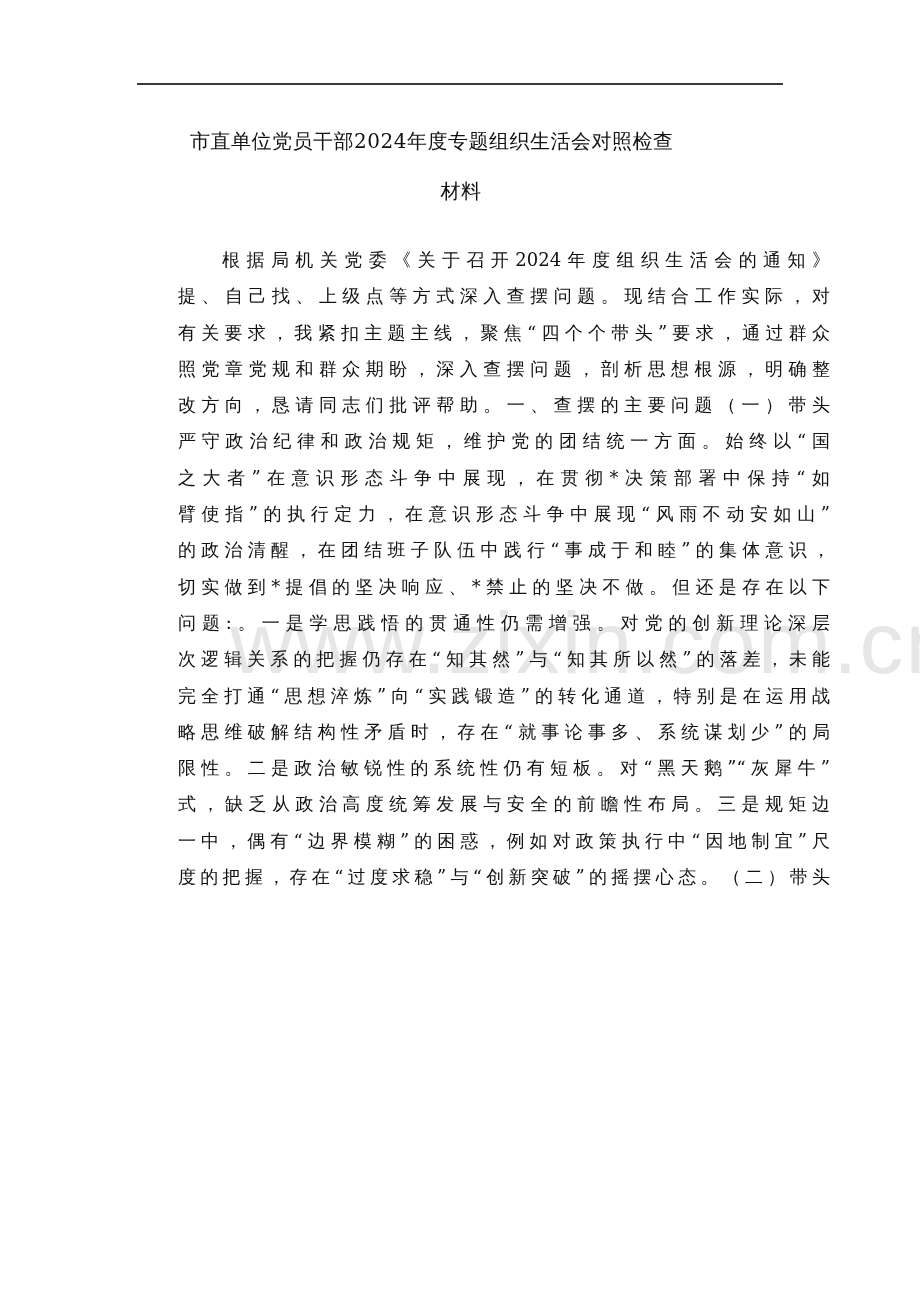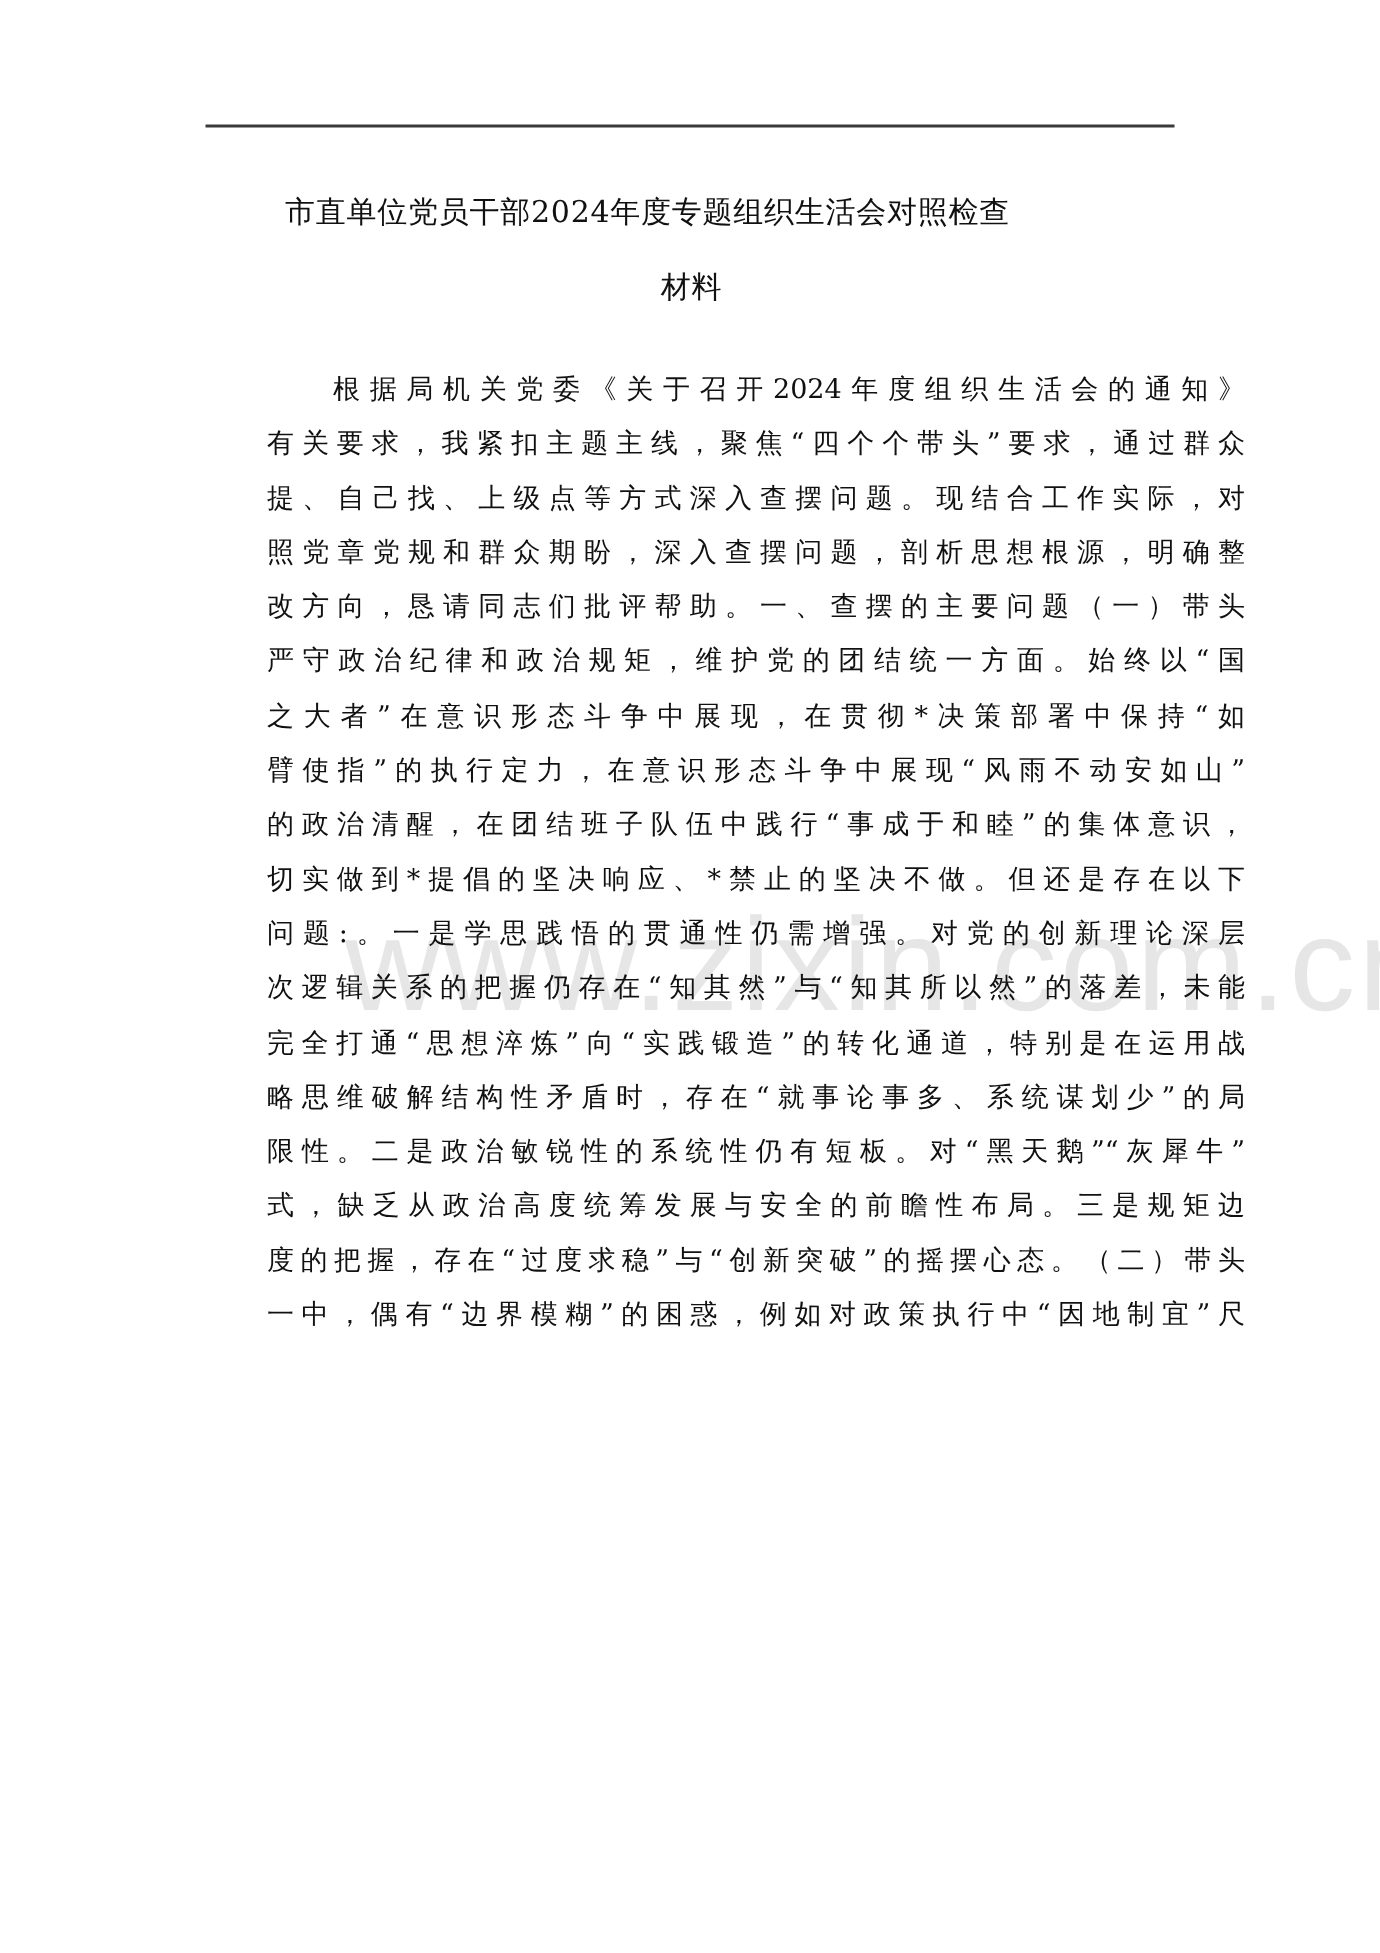--- a/index.html
+++ b/index.html
@@ -25,30 +25,30 @@
 
 <div class="title">
   <span class="t1">市直单位党员干部2024年度专题组织生活会对照检查</span>
   <span class="t2">材料</span>
 </div>
 
 <div class="watermark">www.zixin.com.cn</div>
 
 <div class="body">
   <span class="line first">根据局机关党委《关于召开2024年度组织生活会的通知》</span>
+  <span class="line">提、自己找、上级点等方式深入查摆问题。现结合工作实际，对</span>
   <span class="line">有关要求，我紧扣主题主线，聚焦“四个个带头”要求，通过群众</span>
-  <span class="line">提、自己找、上级点等方式深入查摆问题。现结合工作实际，对</span>
   <span class="line">照党章党规和群众期盼，深入查摆问题，剖析思想根源，明确整</span>
   <span class="line">改方向，恳请同志们批评帮助。一、查摆的主要问题（一）带头</span>
   <span class="line">严守政治纪律和政治规矩，维护党的团结统一方面。始终以“国</span>
   <span class="line">之大者”在意识形态斗争中展现，在贯彻*决策部署中保持“如</span>
   <span class="line">臂使指”的执行定力，在意识形态斗争中展现“风雨不动安如山”</span>
   <span class="line">的政治清醒，在团结班子队伍中践行“事成于和睦”的集体意识，</span>
   <span class="line">切实做到*提倡的坚决响应、*禁止的坚决不做。但还是存在以下</span>
   <span class="line">问题:。一是学思践悟的贯通性仍需增强。对党的创新理论深层</span>
   <span class="line">次逻辑关系的把握仍存在“知其然”与“知其所以然”的落差，未能</span>
   <span class="line">完全打通“思想淬炼”向“实践锻造”的转化通道，特别是在运用战</span>
   <span class="line">略思维破解结构性矛盾时，存在“就事论事多、系统谋划少”的局</span>
   <span class="line">限性。二是政治敏锐性的系统性仍有短板。对“黑天鹅”“灰犀牛”</span>
   <span class="line">式，缺乏从政治高度统筹发展与安全的前瞻性布局。三是规矩边</span>
+  <span class="line">一中，偶有“边界模糊”的困惑，例如对政策执行中“因地制宜”尺</span>
   <span class="line last">度的把握，存在“过度求稳”与“创新突破”的摇摆心态。（二）带头</span>
-  <span class="line">一中，偶有“边界模糊”的困惑，例如对政策执行中“因地制宜”尺</span>
 </div>
 
 </body></html>

